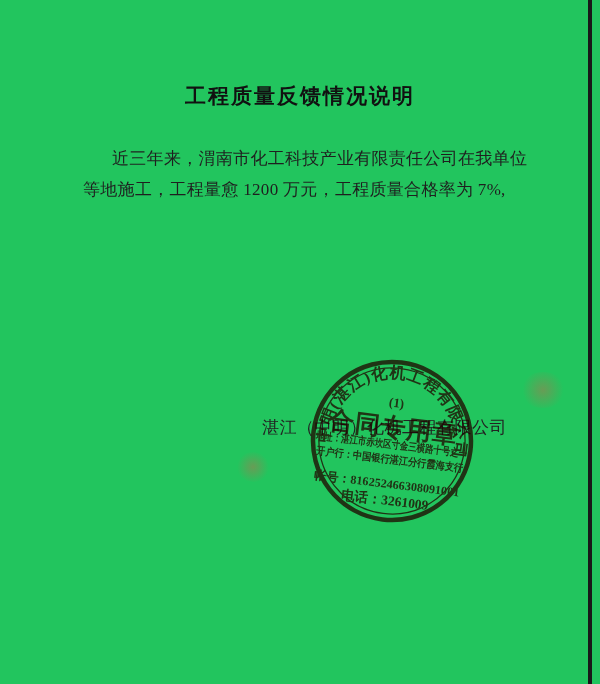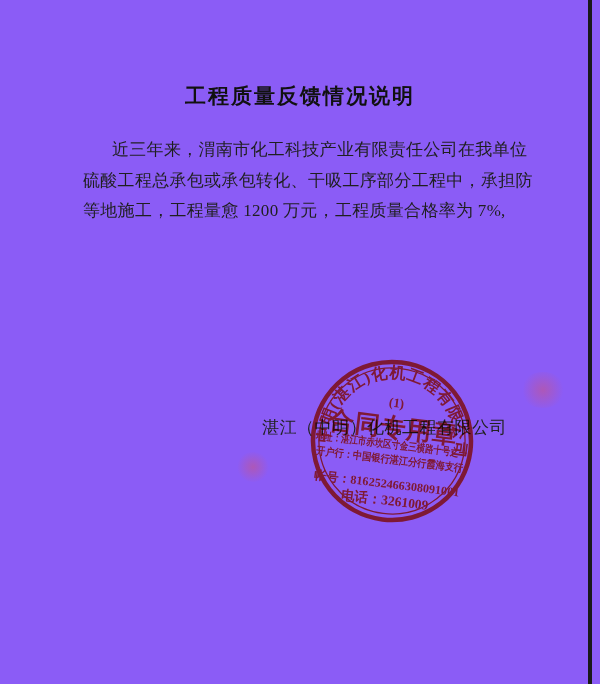--- a/index.html
+++ b/index.html
@@ -1,19 +1,19 @@
 <!DOCTYPE html>
 <html><head>
 <meta charset="utf-8">
 <style>
   html,body{margin:0;padding:0;}
   .page{
     position:relative;
     width:600px;height:684px;
-    background:#8b5cf6;
+    background:#22c55e;
     overflow:hidden;
     font-family:"Liberation Serif", serif;
     color:#1f1f1f;
   }
   .edge-line-right{
     position:absolute; left:588px; top:0; width:4px; height:684px;
     background:#191919;
   }
   .doc-title{
     position:absolute; left:0; top:82px; width:600px;
@@ -24,21 +24,21 @@
   }
   .body-block{ position:absolute; left:83px; width:450px; }
   .para1{ top:135px; }
   .para2{ top:290px; }
   .body-line{
     height:30.6px; line-height:30.6px;
     font-size:17px; letter-spacing:0.3px;
     white-space:nowrap;
   }
   .para2 .body-line{ height:32px; line-height:32px; }
-  .indent{ padding-left:29px; }
+  .indent{ padding-left:29px;margin-top:9px; }
   .signature{
     position:absolute; left:262px; top:416px;
     font-size:17px; letter-spacing:0.5px; color:#222;
     white-space:nowrap;
   }
   .doc-date{
     position:absolute; left:344px; top:449px;
     font-family:"DejaVu Sans Mono", monospace;
     font-weight:bold; font-size:16px; letter-spacing:1px; color:#111;
   }
@@ -59,21 +59,20 @@
 </style>
 </head>
 <body>
 
 <div class="page">
 
   <div class="doc-title">工程质量反馈情况说明</div>
 
   <div class="body-block para1">
     <div class="body-line indent">近三年来，渭南市化工科技产业有限责任公司在我单位</div>
-    <div class="body-line">硫酸工程总承包或承包转化、干吸工序部分工程中，承担防</div>
     <div class="body-line">等地施工，工程量愈 1200 万元，工程质量合格率为 7%,</div>
   </div>
 
 
   <div class="signature">湛江（中明）化机工程有限公司</div>
 
 
   <div class="artifact a1"></div>
   <div class="artifact a2"></div>
 

